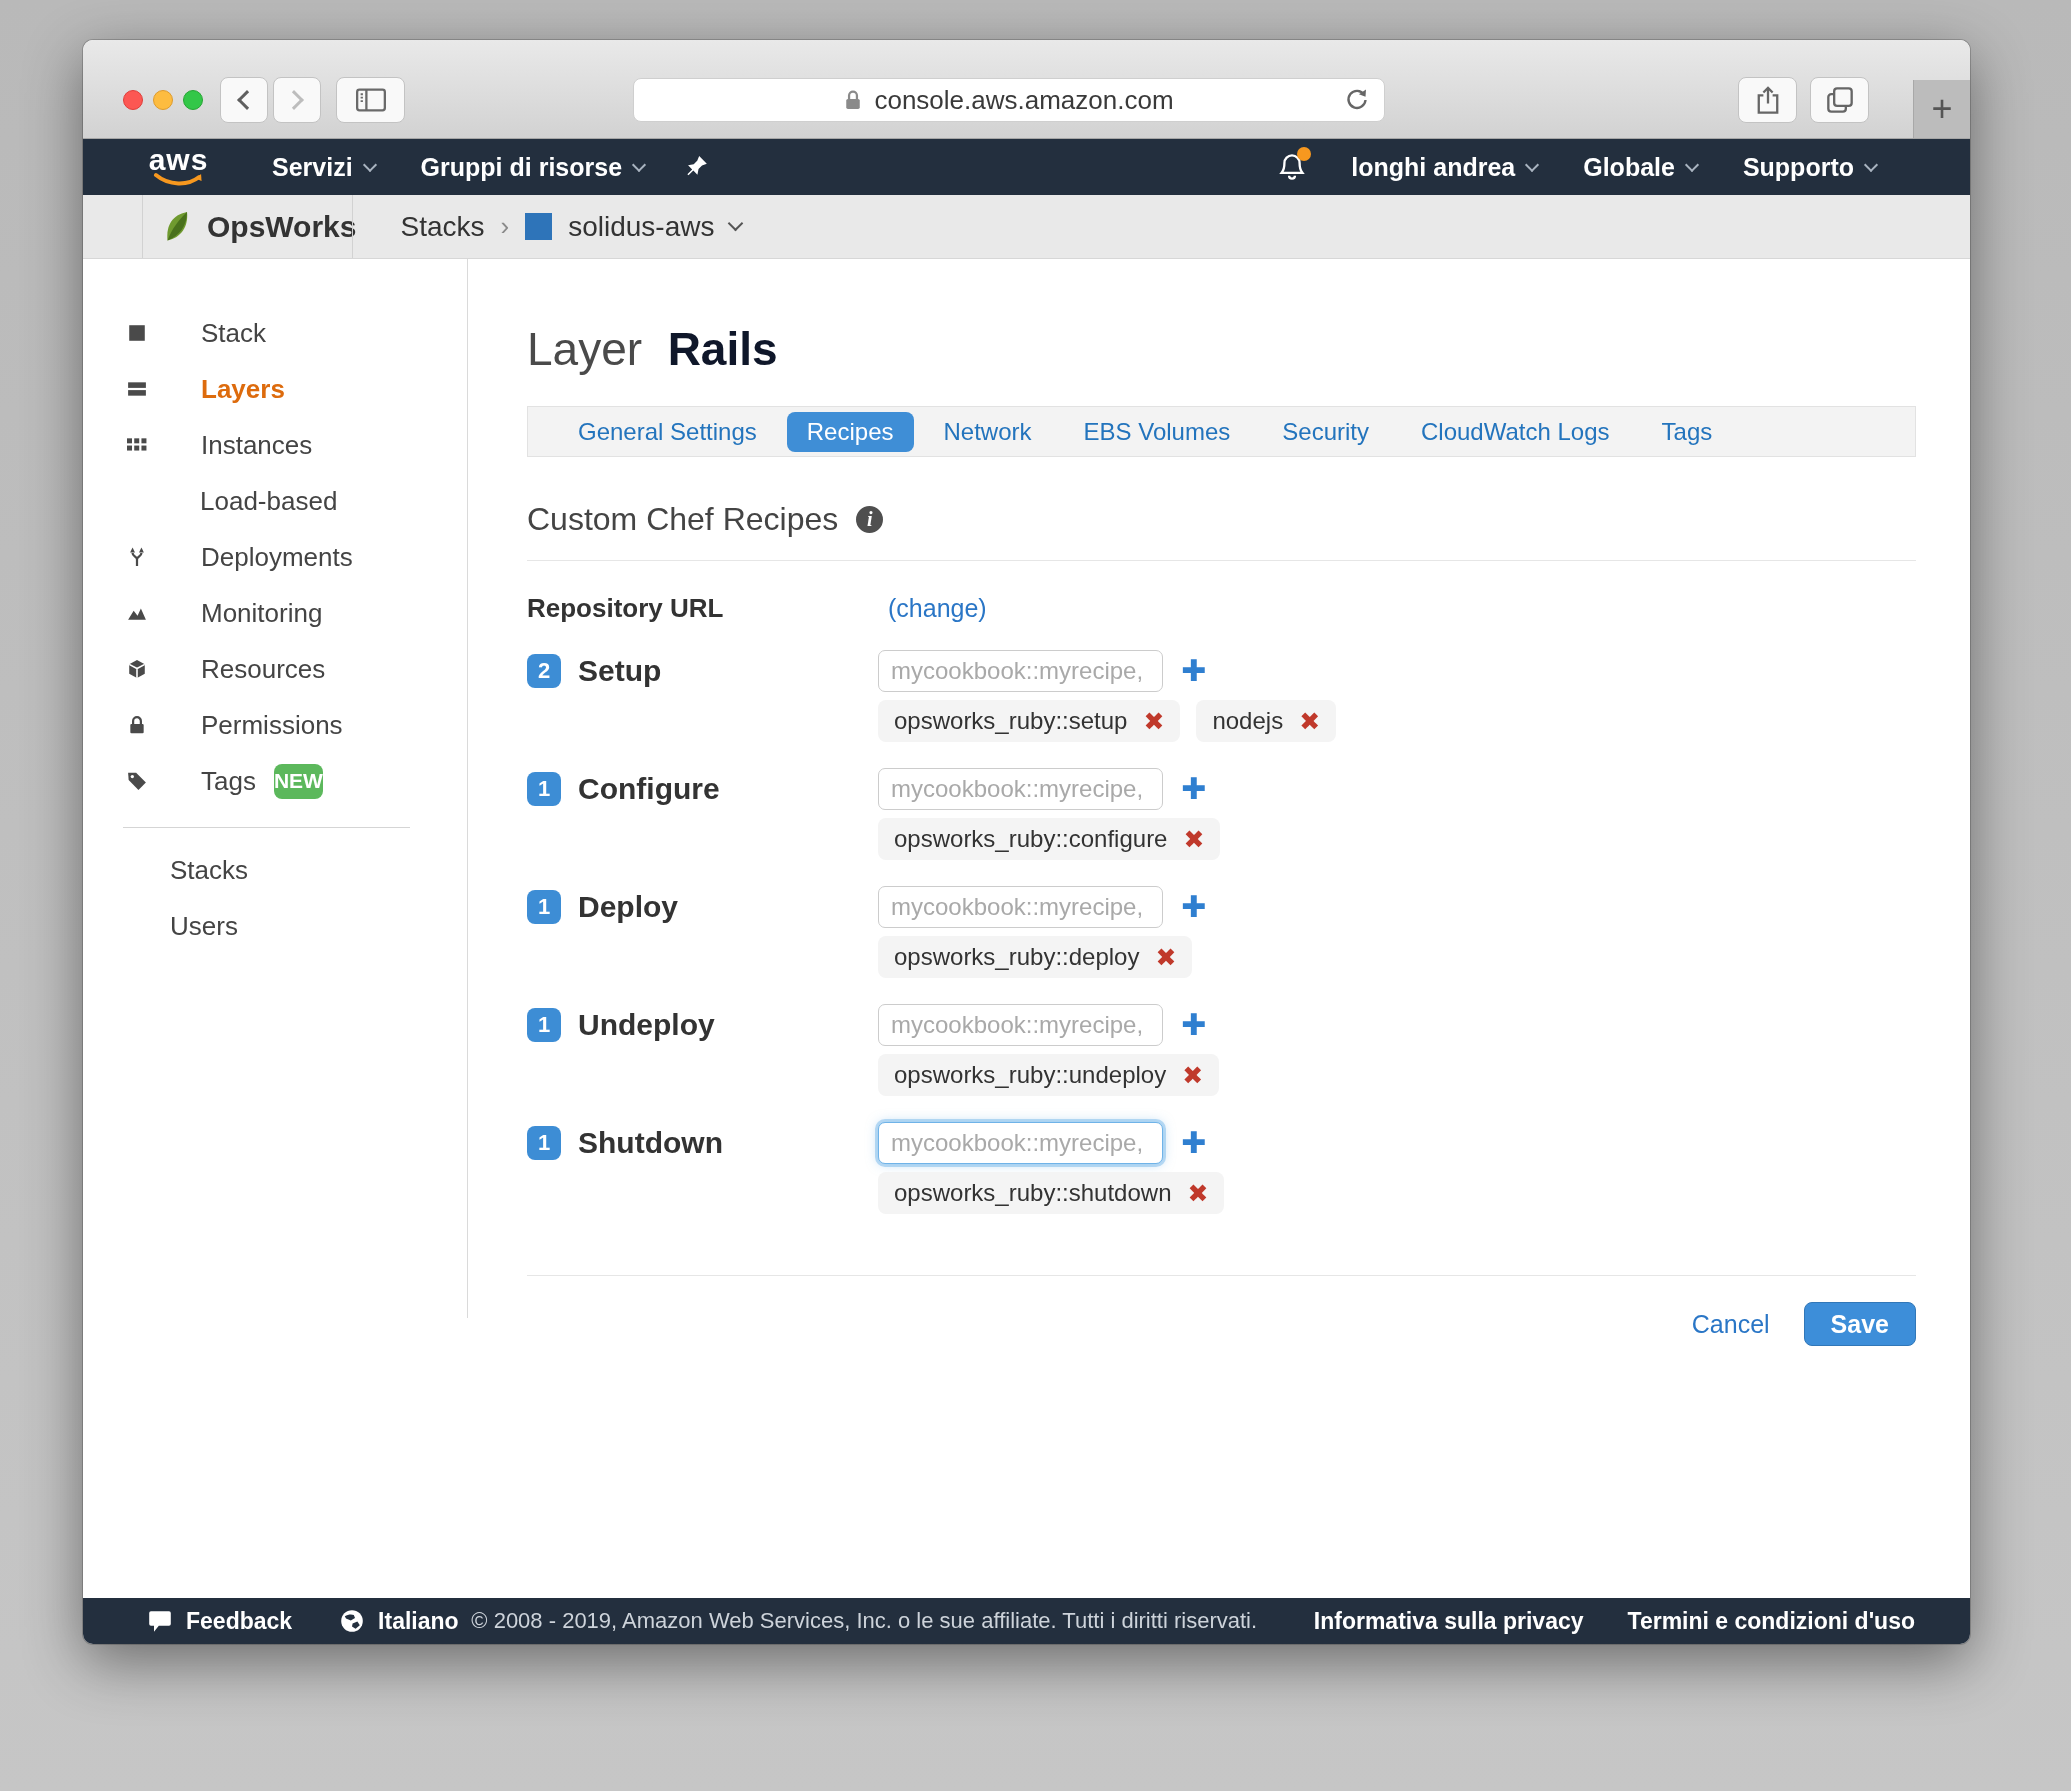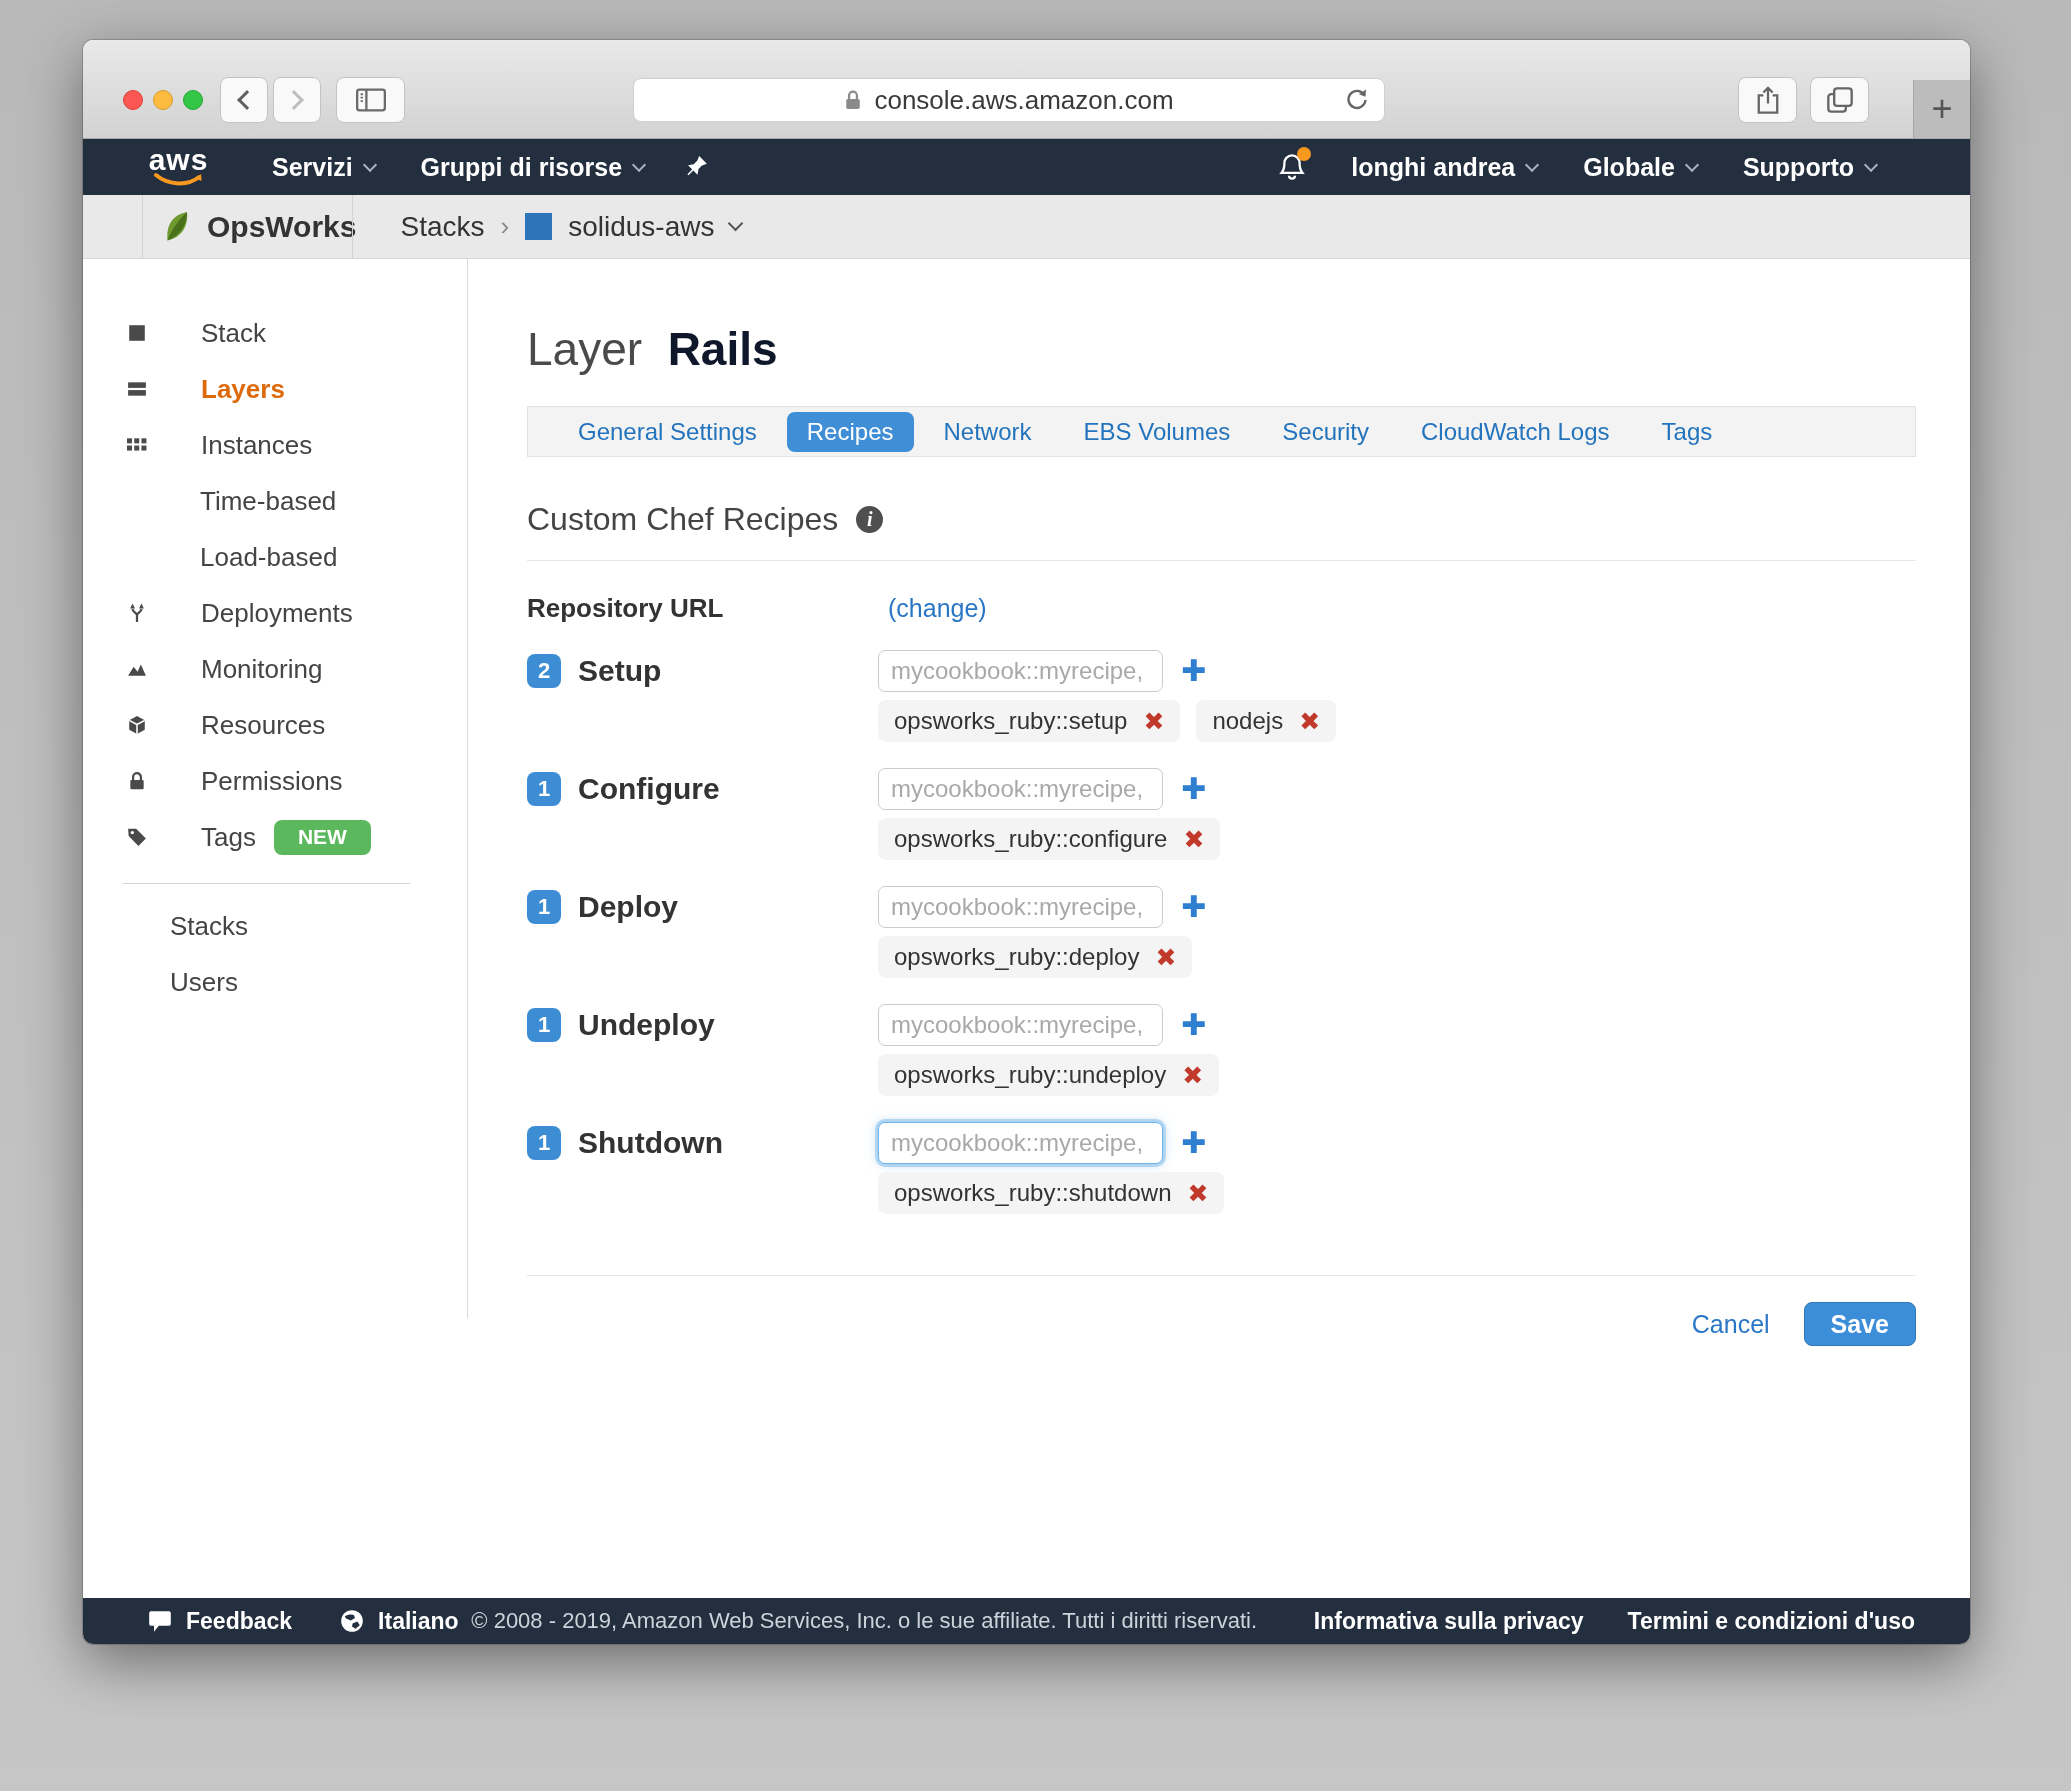--- a/index.html
+++ b/index.html
@@ -81,21 +81,21 @@
   .content { flex:1; display:flex; background:#fff; position:relative; }
   .sidebar { width:385px; flex:0 0 385px; padding-top:46px; border-right:1px solid #dadada; height:1059px; }
   .sideitem { height:56px; display:flex; align-items:center; padding-left:44px; font-size:26px; color:#444; }
   .sideitem .icn { width:34px; display:flex; justify-content:flex-start; }
   .sideitem .lbl { margin-left:40px; }
   .sideitem.active .lbl { color:#dd6b0d; font-weight:bold; }
   .sideitem.sub { padding-left:117px; }
   .sideitem.flat { padding-left:87px; }
   .newbadge {
     margin-left:18px; background:#5cb85c; color:#fff; font-size:21px; font-weight:bold;
-    border-radius:8px; padding:5px 24px 6px;
+    border-radius:8px; padding:5px 0 6px;
   }
   .sidediv { height:1px; background:#d5d5d5; margin:18px 57px 14px 40px; }
 
   .main { flex:1; padding:0 54px 0 59px; }
   h1 { margin-top:63px; font-size:46px; font-weight:300; color:#4a4a4a; }
   h1 b { font-weight:bold; color:#0f172a;text-align:right; }
 
   .tabbar {
     margin-top:30px; height:51px; background:#f3f3f3; border:1px solid #e2e2e2;
     display:flex; align-items:center; padding-left:28px; gap:8px;
@@ -312,23 +312,20 @@
                 <rect x="13" y="3" width="4.5" height="4.5"></rect>
               <rect x="0" y="9.5" width="4.5" height="4.5"></rect>
                 <rect x="6.5" y="9.5" width="4.5" height="4.5"></rect>
                 <rect x="13" y="9.5" width="4.5" height="4.5"></rect>
             </g>
           </svg>
         </span>
         <span class="lbl">Instances</span>
       </div>
       <div class="sideitem sub">
-        <span>Time-based</span>
-      </div>
-      <div class="sideitem sub">
         <span>Load-based</span>
       </div>
       <div class="sideitem">
         <span class="icn">
           <svg width="20" height="20" viewBox="0 0 18 18">
             <path d="M9 17 V11 C9 8 5 9 5 5.5" fill="none" stroke="#4a4a4a" stroke-width="2"></path>
             <path d="M9 11 C9 8 13 9 13 5.5" fill="none" stroke="#4a4a4a" stroke-width="2"></path>
             <path d="M5 0.5 L2.8 5 L7.2 5 Z" fill="#4a4a4a"></path>
             <path d="M13 0.5 L10.8 5 L15.2 5 Z" fill="#4a4a4a"></path>
           </svg>

